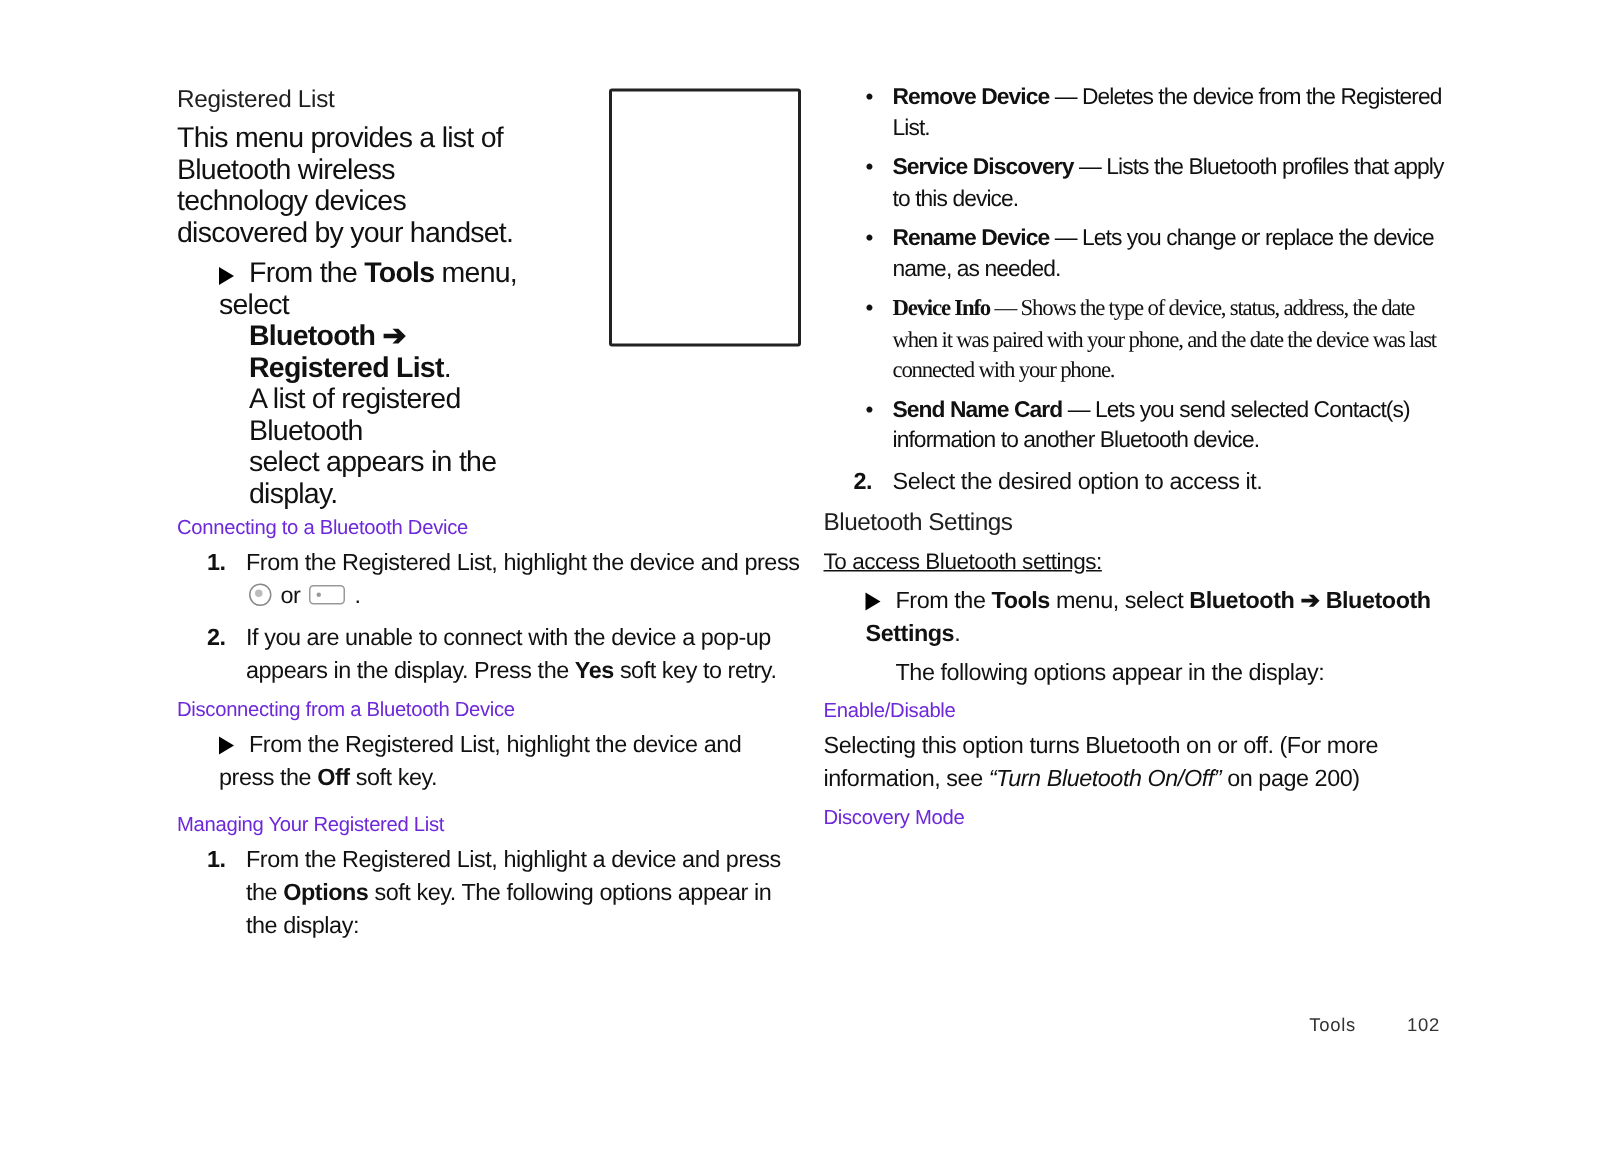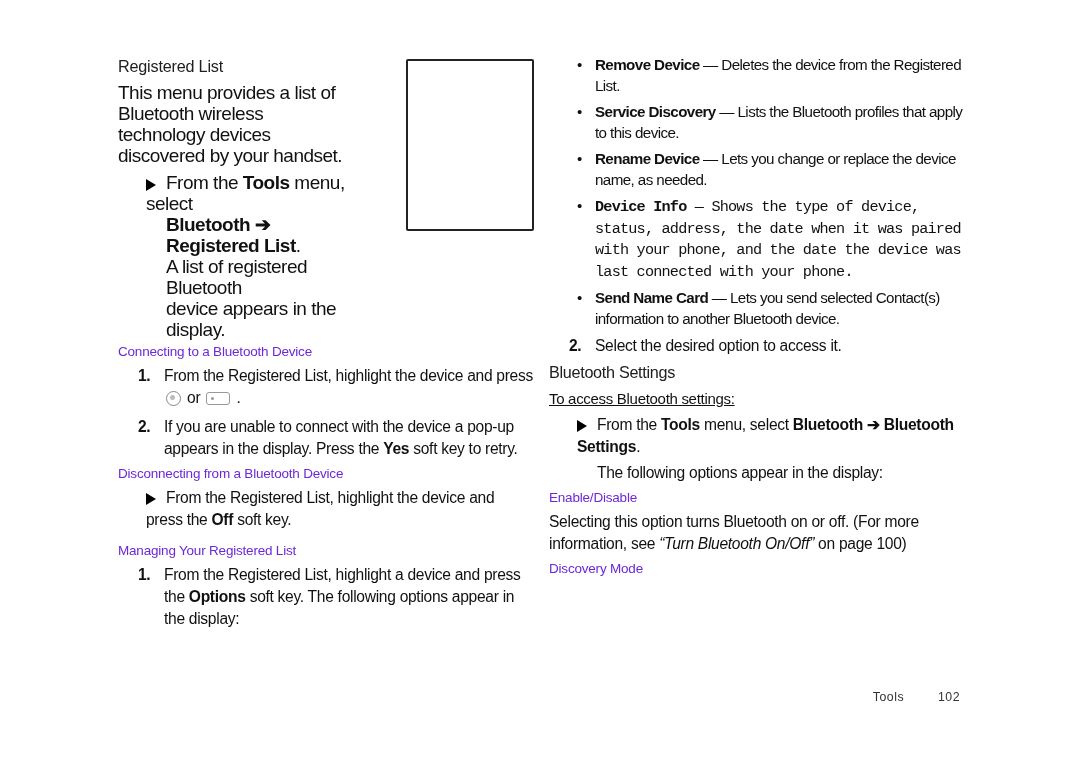--- a/index.html
+++ b/index.html
@@ -13,61 +13,61 @@
     padding:55px 115px 30px 118px;
   }
   .cols{display:flex;gap:15px;}
   .col{flex:1;min-width:0;}
   .sec-title{font-family:Arial,Helvetica,sans-serif;font-size:16.2px;letter-spacing:-.2px;margin:2px 0 6px 0;color:#202020;}
   .sec-title.wide{letter-spacing:-.3px;}
   .subhdr{font-size:13.5px;letter-spacing:-.2px;margin:4px 0 6px 0;color:#6d28d9;font-family:Arial,Helvetica,sans-serif;}
   p,li,.body,.row{font-family:Arial,Helvetica,sans-serif;font-size:15.6px;letter-spacing:-.3px;line-height:22px;color:#111;margin:0;}
   .narrow p{font-family:Arial,Helvetica,sans-serif;font-size:19px;letter-spacing:-.5px;line-height:21px;}
   .tight{letter-spacing:-.6px;font-family:Arial,Helvetica,sans-serif;}
-  .tighter{letter-spacing:-.8px;font-family:Liberation Mono, monospace;}
+  .tighter{letter-spacing:-.8px;font-family:Liberation Serif, serif;}
   b,.b{font-weight:700;}
   .triangle{display:inline-block;width:0;height:0;border-left:10px solid #000;border-top:6px solid transparent;border-bottom:6px solid transparent;vertical-align:-2px;margin-right:10px;}
   .arrow{display:inline-block;font-weight:700;}
   ol.num{list-style:none;padding:0;margin:4px 0 4px 20px;}
   ol.num>li{padding-left:26px;position:relative;margin-bottom:6px;}
   ol.num>li .n{position:absolute;left:0; top:0; font-weight:700;}
   ul.bul{list-style:none;padding:0;margin:0 0 0 28px;}
   ul.bul>li{position:relative;padding-left:18px;margin-bottom:6px;font-size:15.2px;letter-spacing:-.55px;line-height:20.5px;font-family:Arial,Helvetica,sans-serif;}
   ul.bul>li:before{content:"•";position:absolute;left:0;top:0;font-size:15px;}
   .step-block{margin-left:28px;}
   .figure{border:2px solid #222;border-radius:2px;width:124px;height:168px;float:right;margin:2px 0 2px 10px;}
   .clear{clear:both;}
   .or-icons{display:inline-block;vertical-align:middle;}
   .circ{display:inline-block;width:13px;height:13px;border:1px solid #888;border-radius:50%;position:relative;top:2px;margin:0 2px;}
   .circ:after{content:"";position:absolute;left:3px;top:3px;width:5px;height:5px;background:#bbb;border-radius:50%;}
   .keybtn{display:inline-block;width:22px;height:11px;border:1px solid #999;border-radius:3px;position:relative;top:1px;margin:0 2px;}
   .keybtn:after{content:"";position:absolute;left:4px;top:4px;width:3px;height:3px;background:#999;border-radius:50%;}
   .underline{text-decoration:underline;}
   .italic{font-style:italic;}
-  .footer{position:absolute;right:120px;bottom:67px;font-size:12.3px;letter-spacing:.5px;color:#333;}
+  .footer{position:absolute;right:120px;bottom:81px;font-size:12.3px;letter-spacing:.5px;color:#333;}
   .footer .pn{margin-left:30px;}
   .intro-wrap{position:relative;}
 </style>
 </head>
 <body>
 
 <div class="page">
   <div class="cols">
 
     <div class="col">
       <div class="intro-wrap">
         <div class="figure"></div>
         <div class="sec-title">Registered List</div>
         <div class="narrow" style="width:230px;">
            <p>This menu provides a list of Bluetooth wireless technology devices discovered by your handset.</p>
            <div class="step-block" style="margin-top:6px">
              <p><span class="triangle"></span><span>From the </span><b>Tools</b><span> menu, select </span></p>
              <p style="margin-left:20px"><b>Bluetooth </b><b class="arrow">➔</b><b> Registered List</b><span>.</span></p>
              <p style="margin-left:20px">A list of registered Bluetooth</p>
-             <p style="margin-left:20px">device appears in the display.</p>
+             <p style="margin-left:20px">select appears in the display.</p>
            </div>
         </div>
         <div class="clear"></div>
       </div>
 
       <div class="subhdr">Connecting to a Bluetooth Device</div>
       <ol class="num">
         <li><span class="n">1.</span><span>From the Registered List, highlight the device and press </span><span class="or-icons"><span class="circ"></span></span><span> or </span><span class="or-icons"><span class="keybtn"></span></span><span> .</span></li>
         <li><span class="n">2.</span><span>If you are unable to connect with the device a pop-up appears in the display. Press the </span><b>Yes</b><span> soft key to retry.</span></li>
       </ol>
@@ -96,21 +96,21 @@
       </ol>
 
       <div class="sec-title wide">Bluetooth Settings</div>
       <p class="underline" style="font-size:15px;margin-bottom:4px">To access Bluetooth settings:</p>
       <div class="step-block">
         <p><span class="triangle"></span><span>From the </span><b>Tools</b><span> menu, select </span><b>Bluetooth </b><b class="arrow">➔</b><b> Bluetooth Settings</b><span>.</span></p>
         <p style="margin-left:20px;margin-top:4px">The following options appear in the display:</p>
       </div>
 
       <div class="subhdr" style="margin-top:6px">Enable/Disable</div>
-      <p><span>Selecting this option turns Bluetooth on or off. (For more information, see </span><span class="italic">“Turn Bluetooth On/Off”</span><span> on page 100)</span></p>
+      <p><span>Selecting this option turns Bluetooth on or off. (For more information, see </span><span class="italic">“Turn Bluetooth On/Off”</span><span> on page 200)</span></p>
 
       <div class="subhdr" style="margin-top:6px">Discovery Mode</div>
     </div>
   </div>
 
   <div class="footer">
     <span>Tools</span>
     <span class="pn">102</span>
   </div>
 </div>

